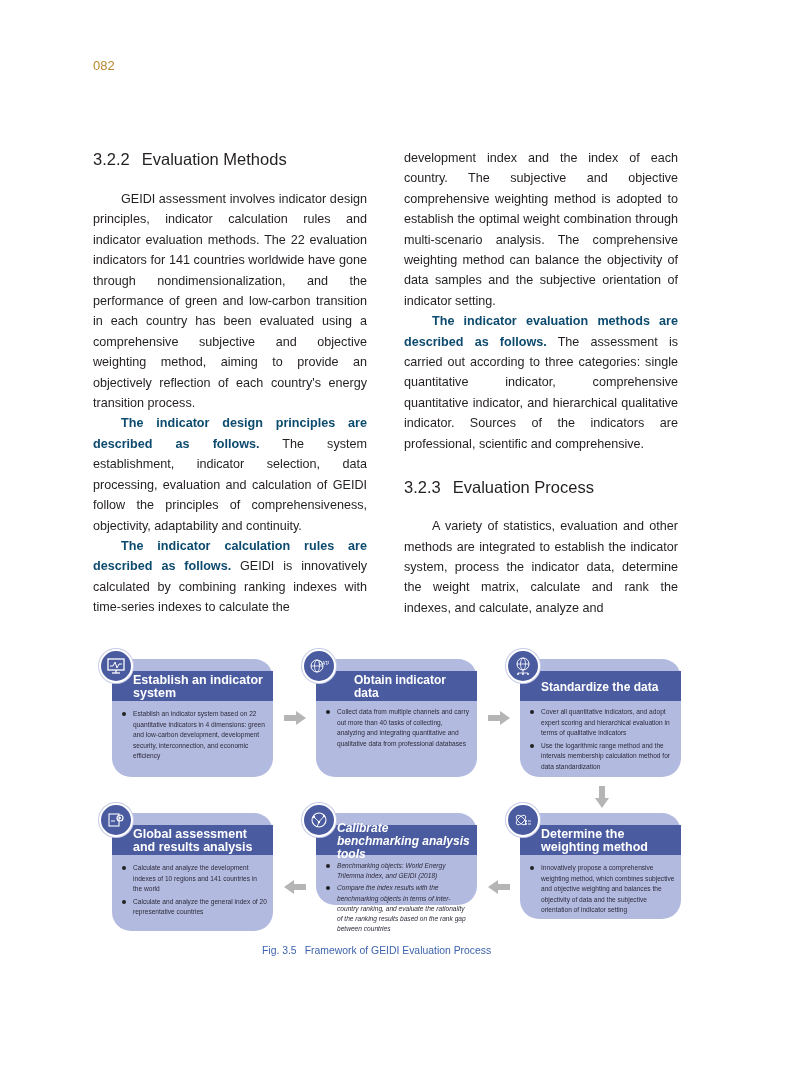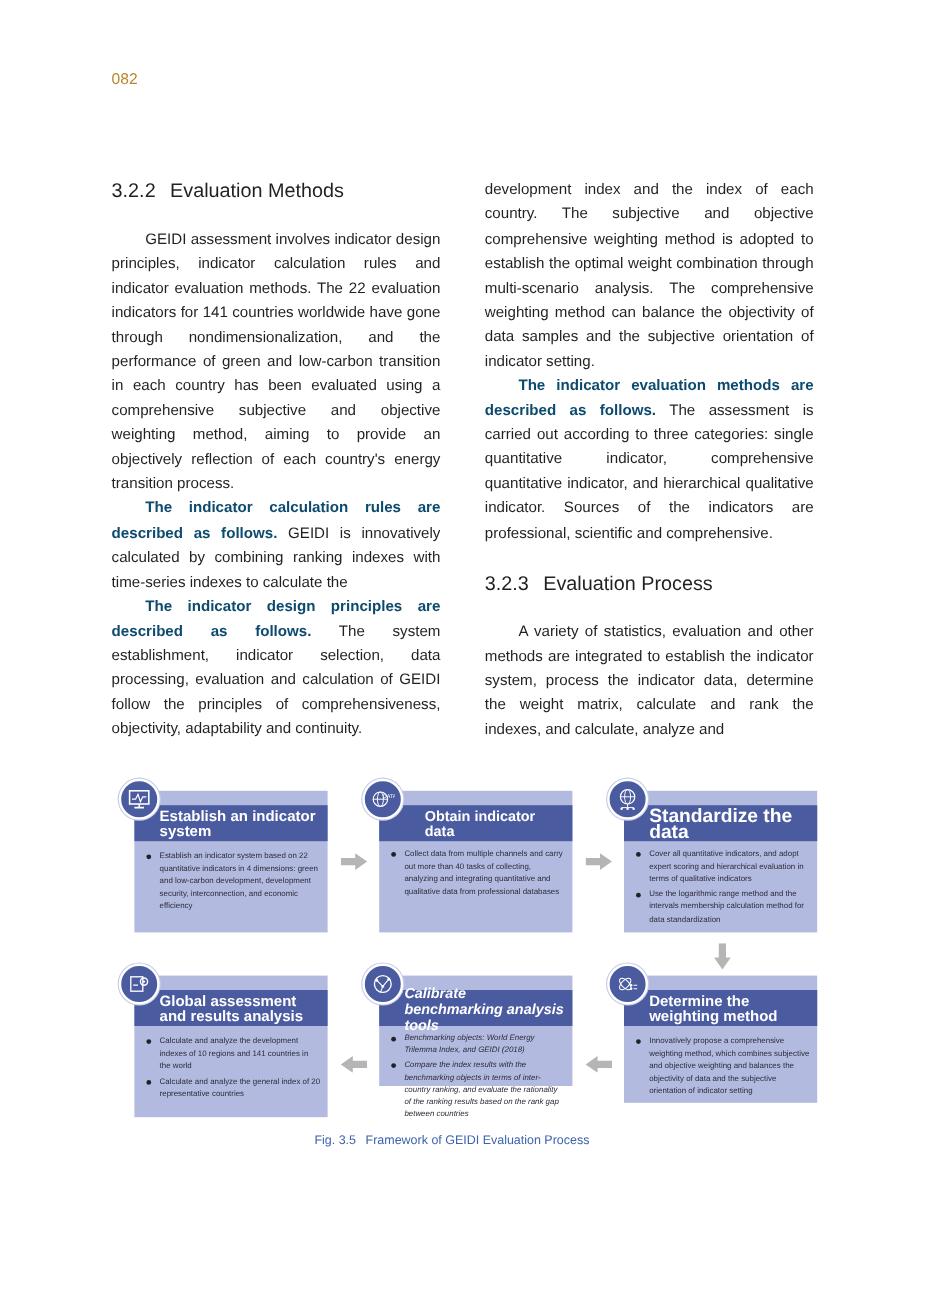--- a/index.html
+++ b/index.html
@@ -12,21 +12,21 @@
   .heading { font-size: 16.5px; line-height: 22px; margin: 0; font-weight: normal; color: #231f20; }
   .heading .num { margin-right: 12px; }
   .col-left .heading { margin-top: 0px; margin-bottom: 19px; }
   .col-right .heading { margin-top: 12px; margin-bottom: 18px; }
   p { margin: 0; text-align: justify; text-align-last: left; }
   p.indent { text-indent: 28px; }
   .lead { font-weight: bold; color: #0c4a6e; }
 
   
   .figure { position: absolute; left: 96px; top: 645px; width: 600px; height: 300px; }
-  .box { position: absolute; width: 161px; background: #b3badf; border-radius: 0; }
+  .box { position: absolute; width: 161px; background: #b3badf; border-radius: 19px; }
   .box-header { position: absolute; left: 0; top: 12px; height: 30px; width: 100%;
                 background: #4a5ba0; color: #fff; font-weight: bold; font-size: 12.5px;
                 line-height: 13px; box-sizing: border-box; padding: 2px 4px 0 22px;
                 display: flex; align-items: center; }
   .box-body { position: absolute; left: 0; right: 0; top: 44px; padding: 4px 6px 0 10px;
               font-size: 6.6px; line-height: 10.5px; color: #2b2b3a; }
   .box-body ul { list-style: none; margin: 0; padding: 0; }
   .box-body li { position: relative; padding-left: 11px; margin-bottom: 2px; }
   .box-body li::before { content: ""; position: absolute; left: 0; top: 3px; width: 4px; height: 4px;
                          border-radius: 50%; background: #222; }
@@ -42,22 +42,22 @@
 </head>
 <body>
 
 <div class="page-number">082</div>
 
 <div class="col col-left">
   <h2 class="heading">
     <span class="num">3.2.2</span><span>Evaluation Methods</span>
   </h2>
   <p class="indent">GEIDI assessment involves indicator design principles, indicator calculation rules and indicator evaluation methods. The 22 evaluation indicators for 141 countries worldwide have gone through nondimensionalization, and the performance of green and low-carbon transition in each country has been evaluated using a comprehensive subjective and objective weighting method, aiming to provide an objectively reflection of each country's energy transition process.</p>
+  <p class="indent"><span class="lead">The indicator design principles are described as follows.</span><span> The system establishment, indicator selection, data processing, evaluation and calculation of GEIDI follow the principles of comprehensiveness, objectivity, adaptability and continuity.</span></p>
   <p class="indent" style="height: auto; overflow: hidden;"><span class="lead">The indicator calculation rules are described as follows.</span><span> GEIDI is innovatively calculated by combining ranking indexes with time-series indexes to calculate the </span></p>
-  <p class="indent"><span class="lead">The indicator design principles are described as follows.</span><span> The system establishment, indicator selection, data processing, evaluation and calculation of GEIDI follow the principles of comprehensiveness, objectivity, adaptability and continuity.</span></p>
 </div>
 
 <div class="col col-right">
   <p id="p3cont">development index and the  index of each country. The subjective and objective comprehensive weighting method is adopted to establish the optimal weight combination through multi-scenario analysis. The comprehensive weighting method can balance the objectivity of data samples and the subjective orientation of indicator setting.</p>
   <p class="indent"><span class="lead">The indicator evaluation methods are described as follows.</span><span> The assessment is carried out according to three categories: single quantitative indicator, comprehensive quantitative indicator, and hierarchical qualitative indicator. Sources of the indicators are professional, scientific and comprehensive.</span></p>
   <h2 class="heading" style="margin-top:22px;">
     <span class="num">3.2.3</span><span>Evaluation Process</span>
   </h2>
   <p class="indent">A variety of statistics, evaluation and other methods are integrated to establish the indicator system, process the indicator data, determine the weight matrix, calculate and rank the indexes, and calculate, analyze and</p>
 </div>
@@ -100,21 +100,21 @@
         <line x1="2" y1="10" x2="14" y2="10" stroke="#fff" stroke-width="0.8"></line>
         <text x="10" y="9" font-size="4.5" fill="#fff" font-family="Liberation Sans, sans-serif">DATA</text>
       </svg>
   </div>
 
   <svg class="arrow-h" style="left:392px; top:66px;" viewBox="0 0 22 14">
       <polygon points="0,4 12,4 12,0 22,7 12,14 12,10 0,10" fill="#b5b5b5"></polygon>
     </svg>
 
   <div class="box" style="left:424px; top:14px; height:118px;">
-    <div class="box-header" style="padding-left:21px; font-size:16px;">Standardize the data</div>
+    <div class="box-header" style="padding-left:21px; font-size:12px;">Standardize the data</div>
     <div class="box-body">
       <ul>
         <li>Cover all quantitative indicators, and adopt expert scoring and hierarchical evaluation in terms of qualitative indicators</li>
         <li>Use the logarithmic range method and the intervals membership calculation method for data standardization</li>
       </ul>
     </div>
   </div>
   <div class="icon-circle" style="left:410px; top:4px;">
     <svg viewBox="0 0 20 20">
         <circle cx="10" cy="8" r="6" fill="none" stroke="#fff" stroke-width="1"></circle>

